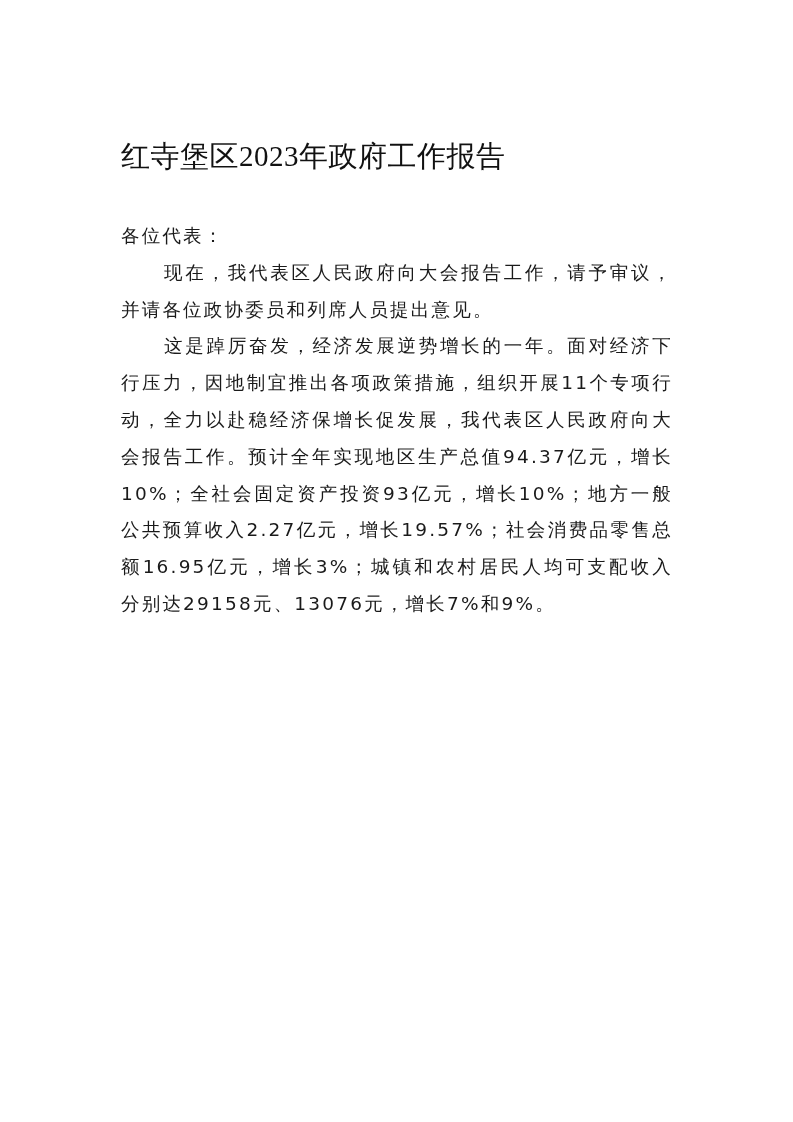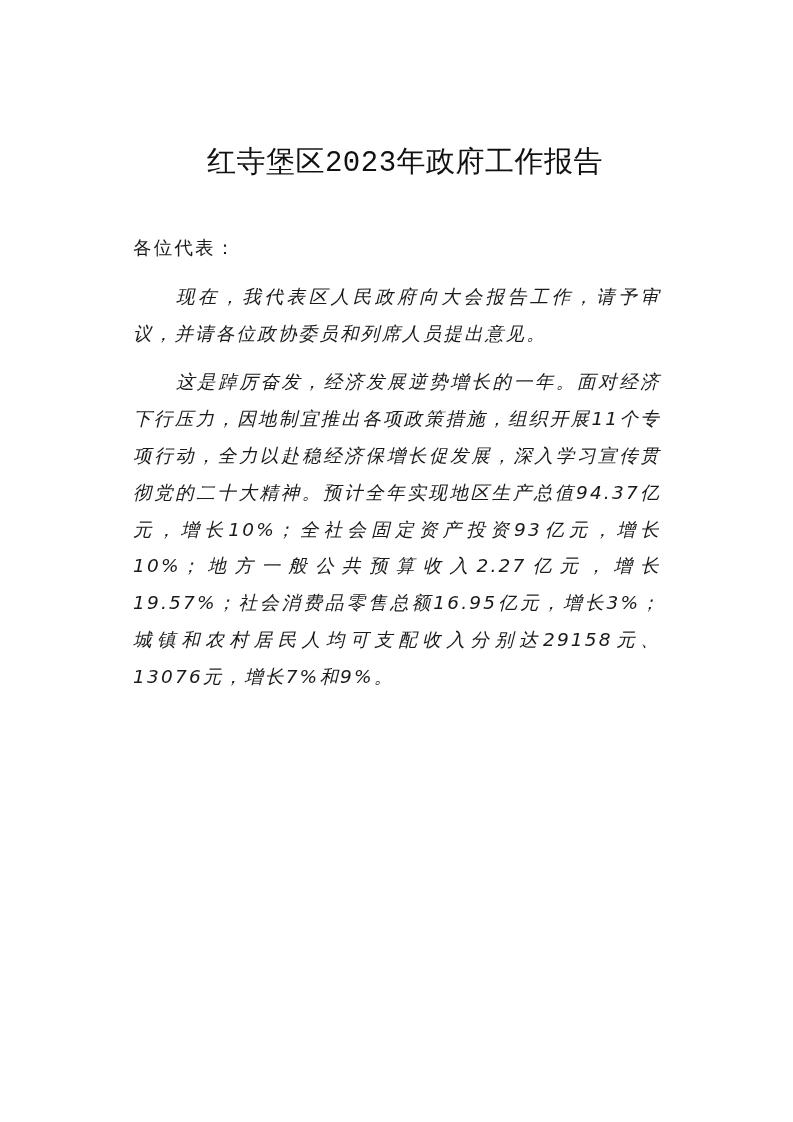--- a/index.html
+++ b/index.html
@@ -18,58 +18,57 @@
       position: absolute;
       left: 121px;
       top: 0;
       width: 552px;
     }
     .title {
       position: absolute;
       left: 0;
       top: 136px;
       width: 552px;
-      text-align: center;
-      font-family: Liberation Mono, monospace;
+      text-align: left;
+      font-family: Liberation Serif, serif;
       font-size: 29px;
       line-height: 40px;
       letter-spacing: 0.5px;
-      margin: 8px;
+      margin: 0;
       font-weight: normal;
       color: #111;
     }
     .body-text {
       position: absolute;
       left: 0;
       top: 218px;
       width: 552px;
       font-family: "DejaVu Sans", "Liberation Sans", sans-serif;
       font-size: 18.5px;
       line-height: 36.8px;
       letter-spacing: 2.2px;
       text-align: justify;
       text-align-last: left;
     }
     .body-text p {
-      margin: 12px;
+      margin: 0;
     }
     .indent {
       text-indent: 43px;
-      font-style: italic;
     }
     .heading {
       font-weight: bold;
       text-indent: 43px;
       letter-spacing: 0.5px;
     }
   </style>
 </head>
 <body>
 
 <div class="page">
   <h1 class="title">红寺堡区2023年政府工作报告</h1>
 
   <div class="body-text">
     <p>各位代表：</p>
     <p class="indent">现在，我代表区人民政府向大会报告工作，请予审议，并请各位政协委员和列席人员提出意见。</p>
-    <p class="indent">这是踔厉奋发，经济发展逆势增长的一年。面对经济下行压力，因地制宜推出各项政策措施，组织开展11个专项行动，全力以赴稳经济保增长促发展，深入学习宣传贯彻党的二十大精神。预计全年实现地区生产总值94.37亿元，增长10%；全社会固定资产投资93亿元，增长10%；地方一般公共预算收入2.27亿元，增长19.57%；社会消费品零售总额16.95亿元，增长3%；城镇和农村居民人均可支配收入分别达29158元、13076元，增长7%和9%。</p>
+    <p class="indent">这是踔厉奋发，经济发展逆势增长的一年。面对经济下行压力，因地制宜推出各项政策措施，组织开展11个专项行动，全力以赴稳经济保增长促发展，我代表区人民政府向大会报告工作。预计全年实现地区生产总值94.37亿元，增长10%；全社会固定资产投资93亿元，增长10%；地方一般公共预算收入2.27亿元，增长19.57%；社会消费品零售总额16.95亿元，增长3%；城镇和农村居民人均可支配收入分别达29158元、13076元，增长7%和9%。</p>
   </div>
 </div>
 
 </body></html>

